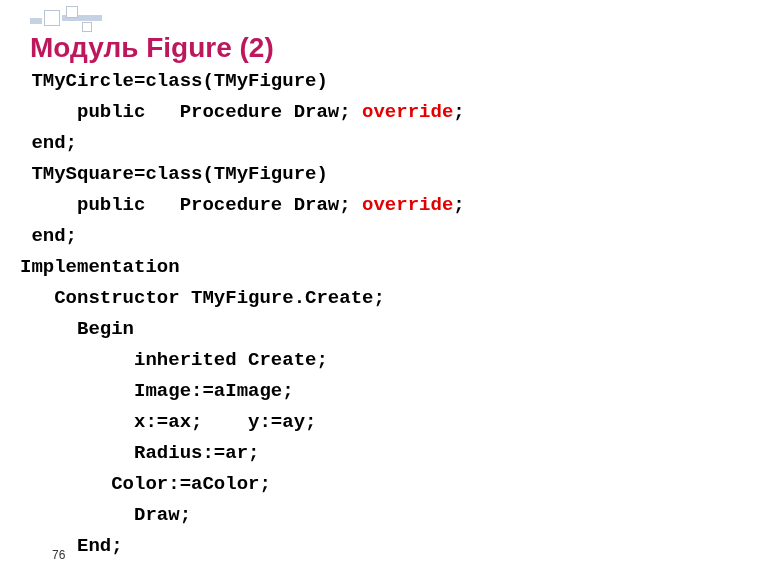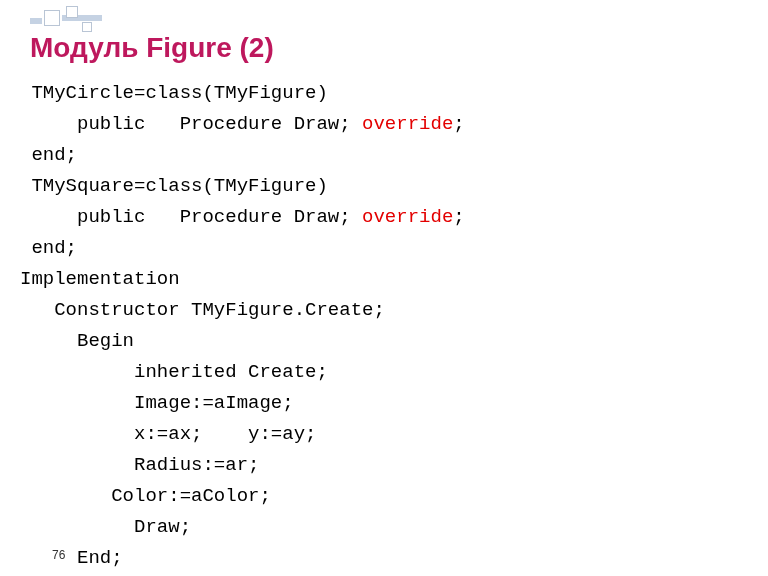--- a/index.html
+++ b/index.html
@@ -31,27 +31,28 @@
   .title {
     position: absolute;
     top: 32px;
     left: 30px;
     font-size: 28px;
     font-weight: bold;
     color: #be185d;
   }
   .code-block {
     position: absolute;
-    top: 78px;
+    top: 66px;
     left: 20px;
     font-family: "Courier New", monospace;
     font-size: 19px;
     line-height: 31px;
     color: #000;
     white-space: pre;
+    font-weight: bold;
   }
   .kw-red { color: #e30000; }
   .page-num {
     position: absolute;
     left: 52px;
     bottom: 14px;
     font-size: 12px;
     color: #333;
     font-family: Arial, sans-serif;
   }

